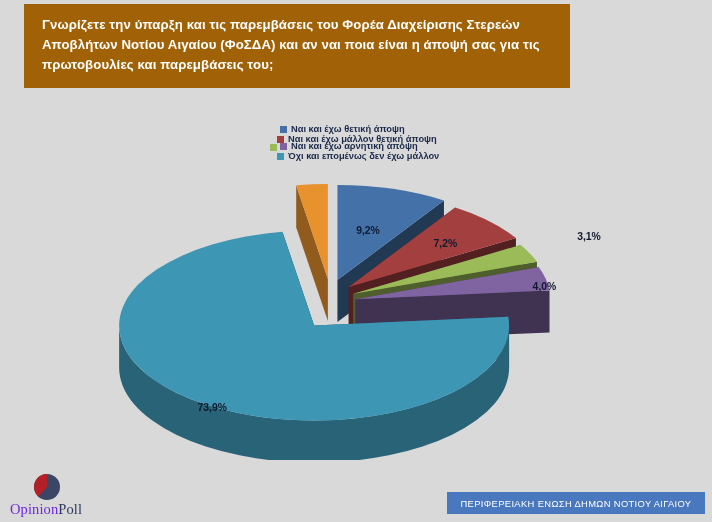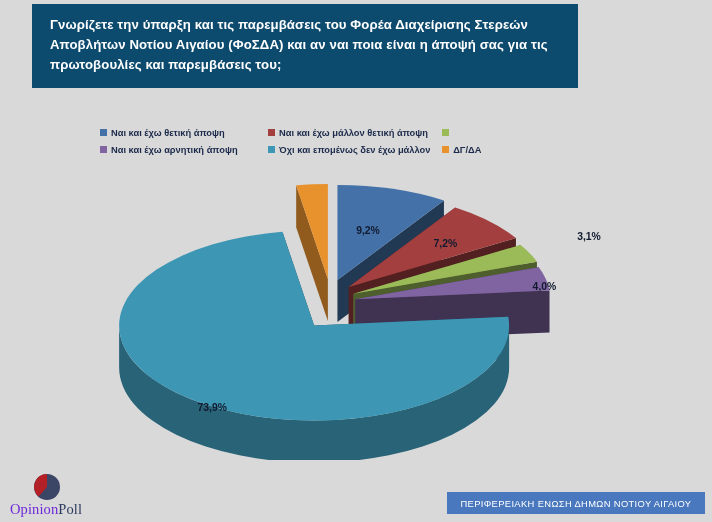--- a/index.html
+++ b/index.html
@@ -11,25 +11,25 @@
     height: 522px;
     background: #d9d9d9;
     font-family: "Liberation Sans", sans-serif;
     overflow: hidden;
     position: relative;
   }
 
   
   #title-banner {
     position: absolute;
-    left: 32px;
+    left: 24px;
     top: 4px;
     width: 546px;
     height: 84px;
-    background: #0c4a6e;
+    background: #a16207;
     box-sizing: border-box;
     padding: 11px 14px 0 18px;
   }
   #title-text {
     color: #ffffff;
     font-size: 13.2px;
     font-weight: bold;
     line-height: 20px;
     letter-spacing: 0.1px;
     white-space: pre-line;
@@ -39,20 +39,21 @@
   #legend {
     position: absolute;
     left: 100px;
     top: 124px;
     width: 530px;
   }
   .legend-row {
     display: flex;
     height: 17px;
     align-items: center;
+    flex-direction: column;
   }
   .legend-item {
     display: flex;
     align-items: center;
     font-size: 9.3px;
     font-weight: bold;
     color: #1b2a4a;
     white-space: nowrap;
   }
   .legend-item.c0 { width: 170px; }
@@ -149,24 +150,20 @@
     </div>
   </div>
   <div class="legend-row">
     <div class="legend-item c0">
       <span class="legend-swatch" style="background:#8064a2"></span>
       <span>Ναι και έχω αρνητική άποψη</span>
     </div>
     <div class="legend-item c1">
       <span class="legend-swatch" style="background:#3d96b4"></span>
       <span>Όχι και επομένως δεν έχω μάλλον</span>
-    </div>
-    <div class="legend-item c2">
-      <span class="legend-swatch" style="background:#e8922e"></span>
-      <span>ΔΓ/ΔΑ</span>
     </div>
   </div>
 </div>
 
 <div id="chart-area">
   <svg id="pie-svg" width="712" height="300" viewBox="0 0 712 300">
     <g id="pie-geometry">
         <g>
           <path d="M 327.8786440992279 119.08668587111522 L 296.16439688622586 25.351521171367736 L 296.16439688622586 67.35152117136774 L 327.8786440992279 161.0866858711152 Z" fill="rgb(144,91,29)"></path>
           <path d="M 327.8786440992279 119.08668587111522 L 327.87864409922804 24.086685871115222 L 327.87864409922804 66.08668587111522 L 327.8786440992279 161.0866858711152 Z" fill="rgb(116,73,23)"></path>

